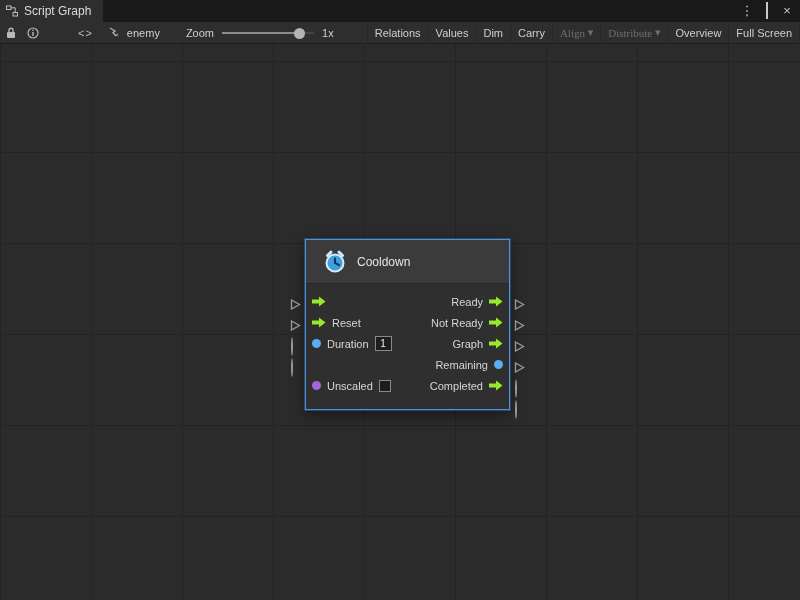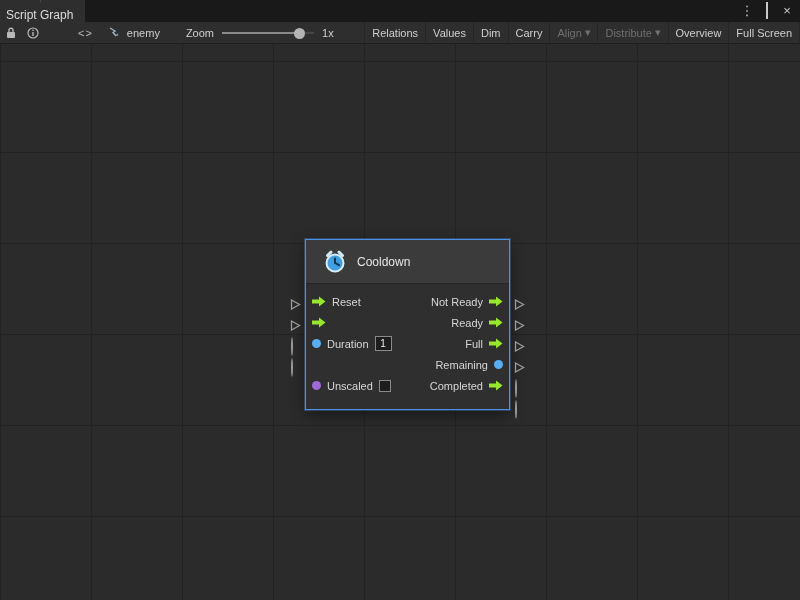--- a/index.html
+++ b/index.html
@@ -3,31 +3,31 @@
 <meta charset="utf-8">
 <style>
   * { margin:0; padding:0; box-sizing:border-box; }
   html,body { width:800px; height:600px; overflow:hidden; }
   body { font-family:"Liberation Sans", sans-serif; background:#2b2b2b; }
 
   .window { position:relative; width:800px; height:600px; background:#2b2b2b; }
 
   
   .titlebar { position:absolute; top:0; left:0; right:0; height:22px; background:#191919; display:flex; align-items:stretch; }
-  .tab { display:flex; align-items:center; gap:6px; background:#2e2e2e; padding:0 12px 0 6px; font-size:12px; color:#dcdcdc;flex-direction:column; }
+  .tab { display:flex; align-items:center; gap:6px; background:#2e2e2e; padding:0 12px 0 6px; font-size:12px; color:#dcdcdc; }
   .tab svg { display:block; }
   .titlebar-controls { margin-left:auto; display:flex; align-items:center; gap:6px; padding-right:6px; color:#c8c8c8; }
   .tb-ctl { width:14px; height:22px; line-height:22px; text-align:center; font-size:13px; cursor:default; }
   .maximize-box { width:9px; height:9px; border:1px solid #c8c8c8; margin-top:6px; }
 
   
   .toolbar { position:absolute; top:22px; left:0; right:0; height:22px; background:#2e2e2e; border-bottom:1px solid #1f1f1f; display:flex; align-items:center; font-size:11px; color:#cfcfcf; }
   .tbtn { height:22px; display:flex; align-items:center; padding:0 7px; border-left:1px solid #262626; cursor:default; white-space:nowrap; }
   .tbtn:last-child { border-right:1px solid #262626; }
-  .tbtn.disabled { color:#6f6f6f; }
+  .tbtn.disabled { color:#6f6f6f;font-family:Liberation Serif, serif; }
   .tool-icon { display:flex; align-items:center; justify-content:center; width:22px; height:22px; color:#b8b8b8; }
   .code-glyph { font-size:11px; letter-spacing:1px; color:#bdbdbd; margin:0 16px 0 34px; }
   .graph-crumb { display:flex; align-items:center; gap:5px; margin-right:26px; color:#d0d0d0; }
   .zoom-wrap { display:flex; align-items:center; gap:8px; margin-right:8px; }
   .zoom-track { position:relative; width:92px; height:12px; }
   .zoom-track .line-l { position:absolute; top:5px; left:0; height:2px; background:#8a8a8a; width:78px; }
   .zoom-track .line-r { position:absolute; top:5px; left:78px; right:0; height:2px; background:#454545; }
   .zoom-handle { position:absolute; top:1px; left:72px; width:11px; height:11px; border-radius:50%; background:#b4b4b4; }
   .right-group { margin-left:auto; display:flex;align-items:center; }
 
@@ -150,52 +150,52 @@
         <span>Cooldown</span>
       </div>
 
       <div class="node-body">
 
         <div class="port-row">
           <div class="pside">
             <svg width="14" height="11" viewBox="0 0 14 11">
                 <path d="M0 3.5 H7 V0.5 L13.5 5.5 L7 10.5 V7.5 H0 Z" fill="#97e82c"></path>
               </svg>
+          </div>
+          <div class="pside right">
+            <span class="port-label">Ready</span>
+            <svg width="14" height="11" viewBox="0 0 14 11">
+                <path d="M0 3.5 H7 V0.5 L13.5 5.5 L7 10.5 V7.5 H0 Z" fill="#97e82c"></path>
+              </svg>
+          </div>
+        </div>
+
+        <div class="port-row">
+          <div class="pside">
+            <svg width="14" height="11" viewBox="0 0 14 11">
+                <path d="M0 3.5 H7 V0.5 L13.5 5.5 L7 10.5 V7.5 H0 Z" fill="#97e82c"></path>
+              </svg>
             <span class="port-label">Reset</span>
           </div>
           <div class="pside right">
             <span class="port-label">Not Ready</span>
-            <svg width="14" height="11" viewBox="0 0 14 11">
-                <path d="M0 3.5 H7 V0.5 L13.5 5.5 L7 10.5 V7.5 H0 Z" fill="#97e82c"></path>
-              </svg>
-          </div>
-        </div>
-
-        <div class="port-row">
-          <div class="pside">
-            <svg width="14" height="11" viewBox="0 0 14 11">
-                <path d="M0 3.5 H7 V0.5 L13.5 5.5 L7 10.5 V7.5 H0 Z" fill="#97e82c"></path>
-              </svg>
-          </div>
-          <div class="pside right">
-            <span class="port-label">Ready</span>
             <svg width="14" height="11" viewBox="0 0 14 11">
                 <path d="M0 3.5 H7 V0.5 L13.5 5.5 L7 10.5 V7.5 H0 Z" fill="#97e82c"></path>
               </svg>
           </div>
         </div>
 
         <div class="port-row">
           <div class="pside">
             <span class="dot blue"></span>
             <span class="port-label">Duration</span>
             <input class="inline-field" type="text" value="1" style="">
           </div>
           <div class="pside right">
-            <span class="port-label">Full</span>
+            <span class="port-label">Graph</span>
             <svg width="14" height="11" viewBox="0 0 14 11">
                 <path d="M0 3.5 H7 V0.5 L13.5 5.5 L7 10.5 V7.5 H0 Z" fill="#97e82c"></path>
               </svg>
           </div>
         </div>
 
         <div class="port-row">
           <div class="pside"></div>
           <div class="pside right">
             <span class="port-label">Remaining</span>

